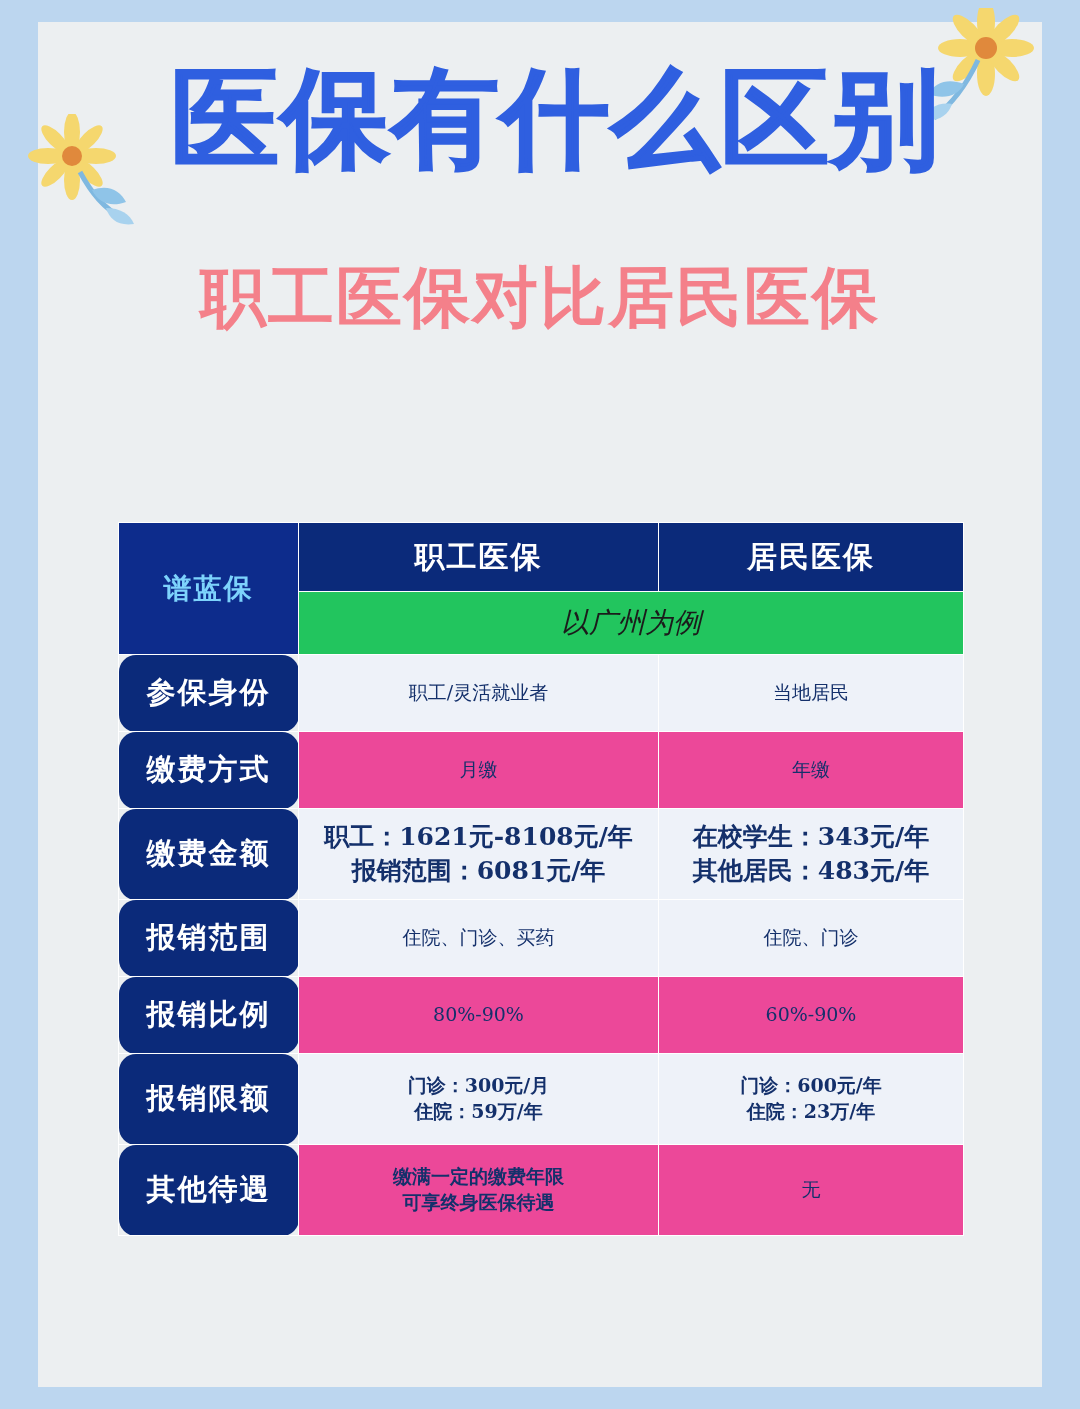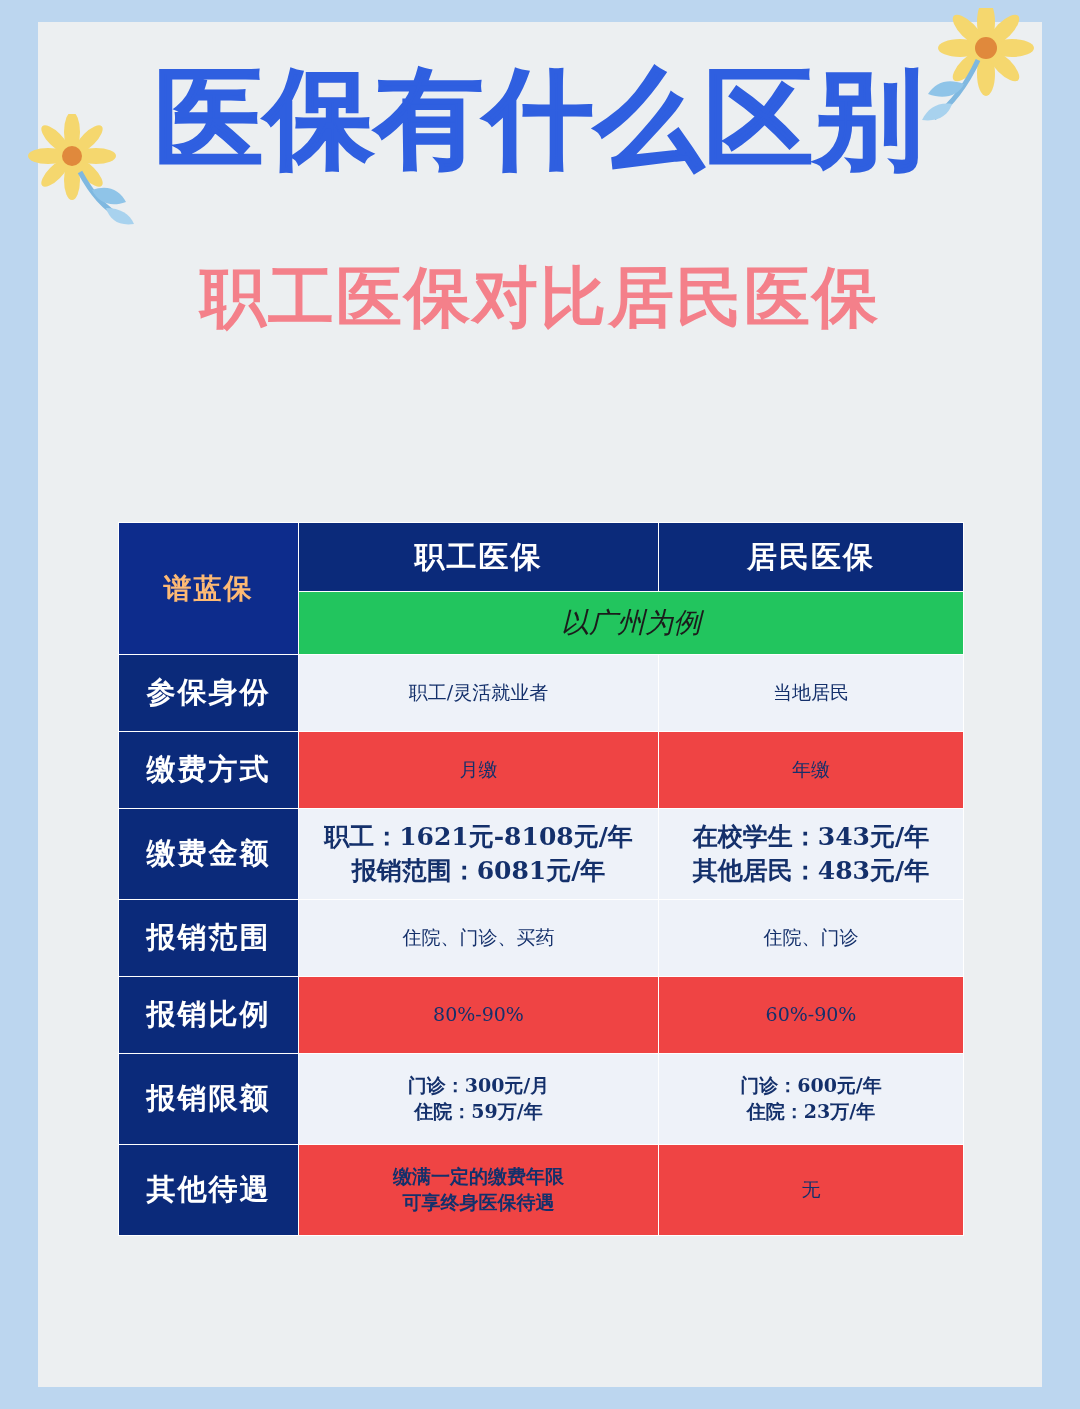--- a/index.html
+++ b/index.html
@@ -26,21 +26,21 @@
   .flower {
     position: absolute;
     pointer-events: none;
   }
   .flower-tr { right: 4px; top: -14px; }
   .flower-lf { left: -18px; top: 92px; }
 
   
   .title-main {
     position: absolute;
-    left: 0;
+    left: 16px;
     top: 38px;
     width: 100%;
     text-align: center;
     font-family: "DejaVu Sans", sans-serif;
     font-weight: bold;
     font-size: 108px;
     line-height: 1.1;
     letter-spacing: 2px;
     color: #2f5fe0;
     -webkit-text-stroke: 2px #2f5fe0;
@@ -76,21 +76,21 @@
     text-align: center;
     vertical-align: middle;
     padding: 6px 4px;
   }
   col.c1 { width: 180px; }
   col.c2 { width: 360px; }
   col.c3 { width: 305px; }
 
   .hdr-brand {
     background: #0d2c8c;
-    color: #fdba74;
+    color: #7dd3fc;
     font-weight: bold;
     font-size: 28px;
     letter-spacing: 2px;
     font-family: "DejaVu Sans", sans-serif;
   }
   .hdr-col {
     background: #0b2a7a;
     color: #ffffff;
     font-weight: bold;
     font-size: 30px;
@@ -99,37 +99,38 @@
     height: 56px;
     margin-left: 12px;
   }
   .rowlabel {
     background: #0b2a7a;
     color: #ffffff;
     font-weight: bold;
     font-size: 29px;
     letter-spacing: 2px;
     font-family: "DejaVu Sans", sans-serif;
+    border-radius: 17px;
   }
   .subhead {
     background: #22c55e;
     color: #1b1b1b;
     font-size: 28px;
     font-family: "DejaVu Serif", serif;
     height: 50px;
     font-style: italic;
   }
   .cell {
     background: #eef2f9;
     color: #14306b;
     font-size: 19px;
     line-height: 1.35;
   }
   .cell.alt {
-    background: #ef4444;
+    background: #ec4899;
   }
   .cell .line { display: block; white-space: nowrap; font-weight: bold; }
   .cell.small { font-size: 25px; }
   .r-tall { height: 78px; }
   .r-med { height: 64px; }
 </style>
 </head>
 <body>
 
 <div class="poster">

